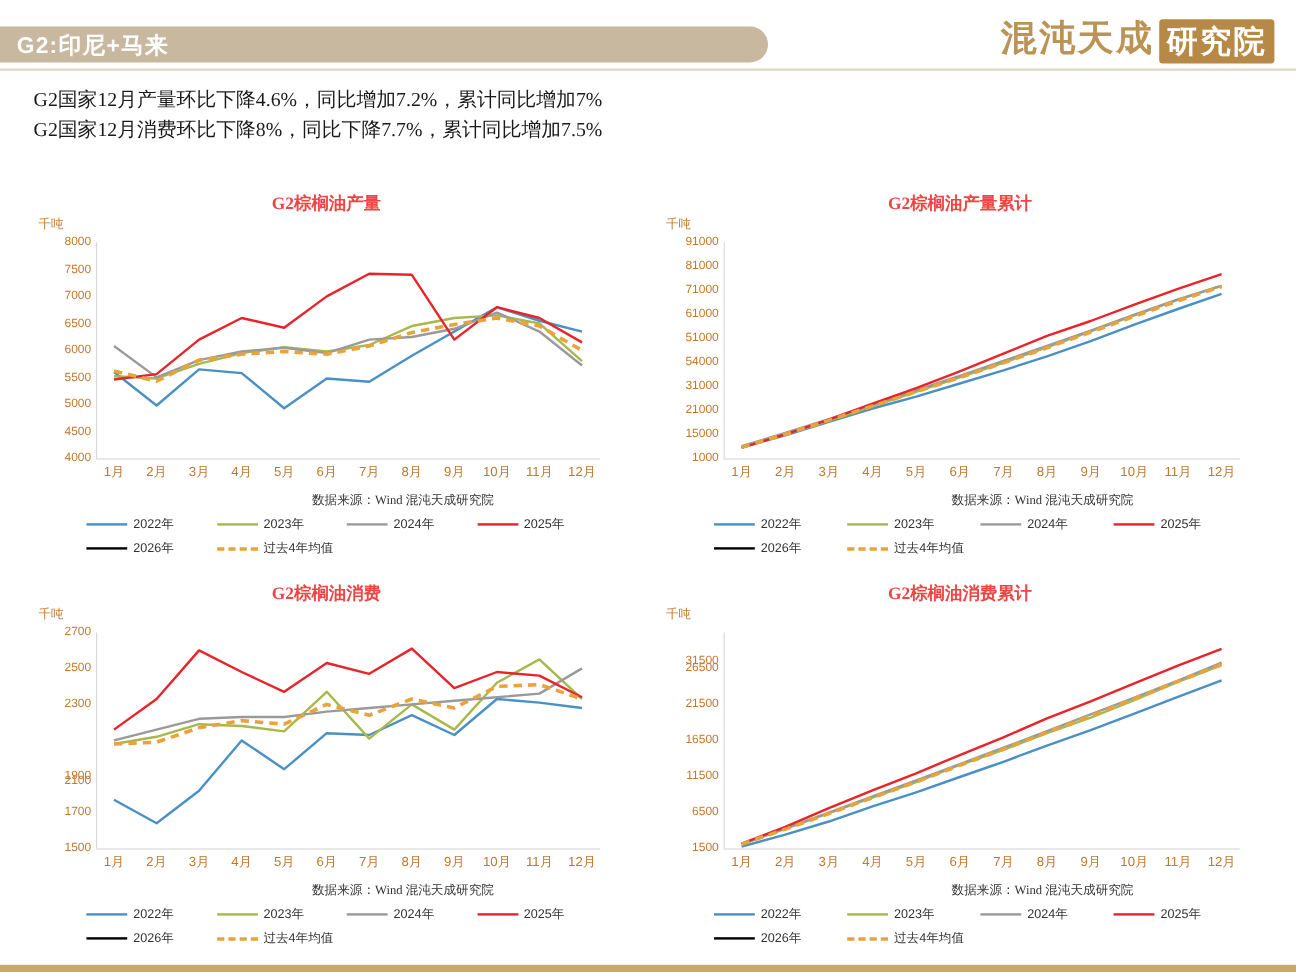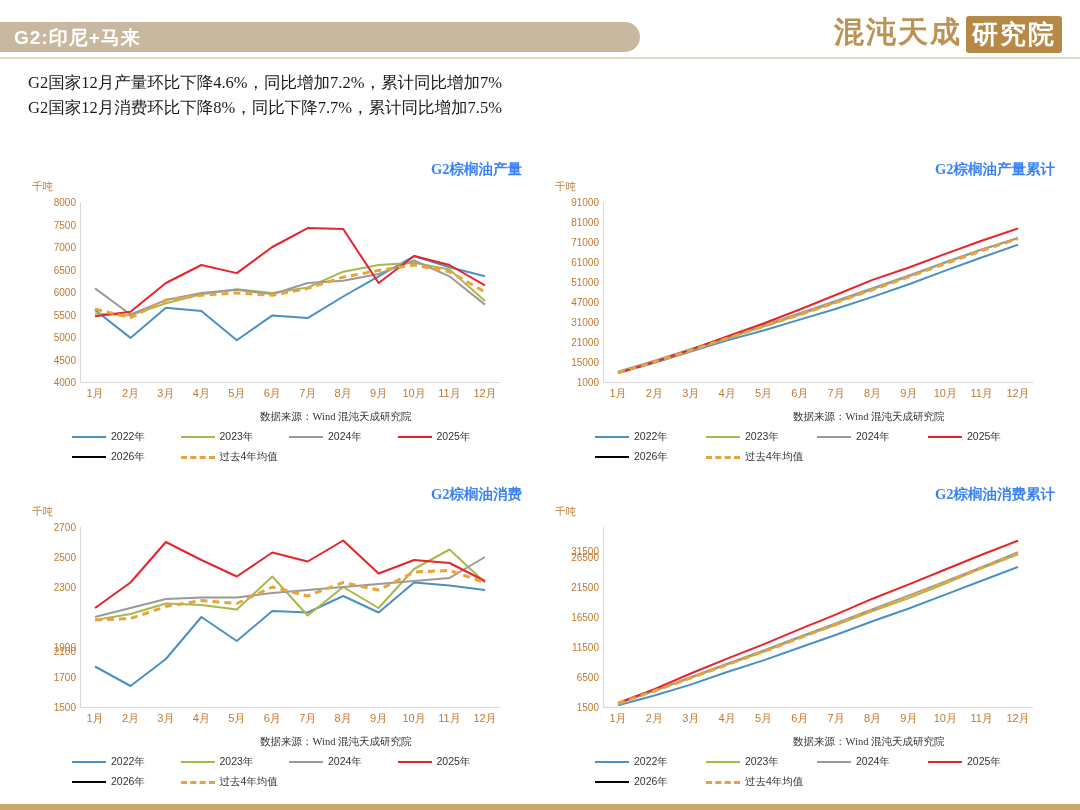--- a/index.html
+++ b/index.html
@@ -44,22 +44,22 @@
   }
   
   .intro{
     position:absolute;left:28px;top:70px;width:900px;
     font-family:"Liberation Serif", serif;
     font-size:16.5px;line-height:25px;color:#1a1a1a;
   }
   
   .panel{position:absolute;}
   .panel-title{
-    position:absolute;top:0;width:100%;text-align:right;
-    font-size:14.5px;font-weight:bold;color:#3b82f6;
+    position:absolute;top:0;width:100%;text-align:center;
+    font-size:14.5px;font-weight:bold;color:#ef4444;
     font-family:"Liberation Serif", serif;
   }
   .unit{
     position:absolute;font-size:10.5px;color:#c07830;
   }
   .plot{
     position:absolute;
   }
   .axis-label-y{
     position:absolute;right:100%;margin-right:4px;
@@ -172,21 +172,21 @@
       </div>
     </div>
     <div class="panel" style="left: 545px; top: 160px; width: 510px; height: 320px;">
       <div class="panel-title">G2棕榈油产量累计</div>
       <div class="unit" style="left: 10px; top: 20px;">千吨</div>
       <div class="plot" style="left: 58px; top: 42px; width: 430px; height: 180px;">
         <div class="axis-label-y" style="top: 180px;">1000</div>
         <div class="axis-label-y" style="top: 160px;">15000</div>
         <div class="axis-label-y" style="top: 140px;">21000</div>
         <div class="axis-label-y" style="top: 120px;">31000</div>
-        <div class="axis-label-y" style="top: 100px;">47000</div>
+        <div class="axis-label-y" style="top: 100px;">54000</div>
         <div class="axis-label-y" style="top: 80px;">51000</div>
         <div class="axis-label-y" style="top: 60px;">61000</div>
         <div class="axis-label-y" style="top: 40px;">71000</div>
         <div class="axis-label-y" style="top: 20px;">81000</div>
         <div class="axis-label-y" style="top: 0px;">91000</div>
         <div class="axis-line" style="left: 0px; top: 180px; width: 430px; height: 1px;"></div>
         <div class="axis-line" style="left: 0px; top: 0px; width: 1px; height: 180px;"></div>
         <div class="axis-label-x" style="left: 15px;">1月</div>
         <div class="axis-label-x" style="left: 51.3636px;">2月</div>
         <div class="axis-label-x" style="left: 87.7273px;">3月</div>

